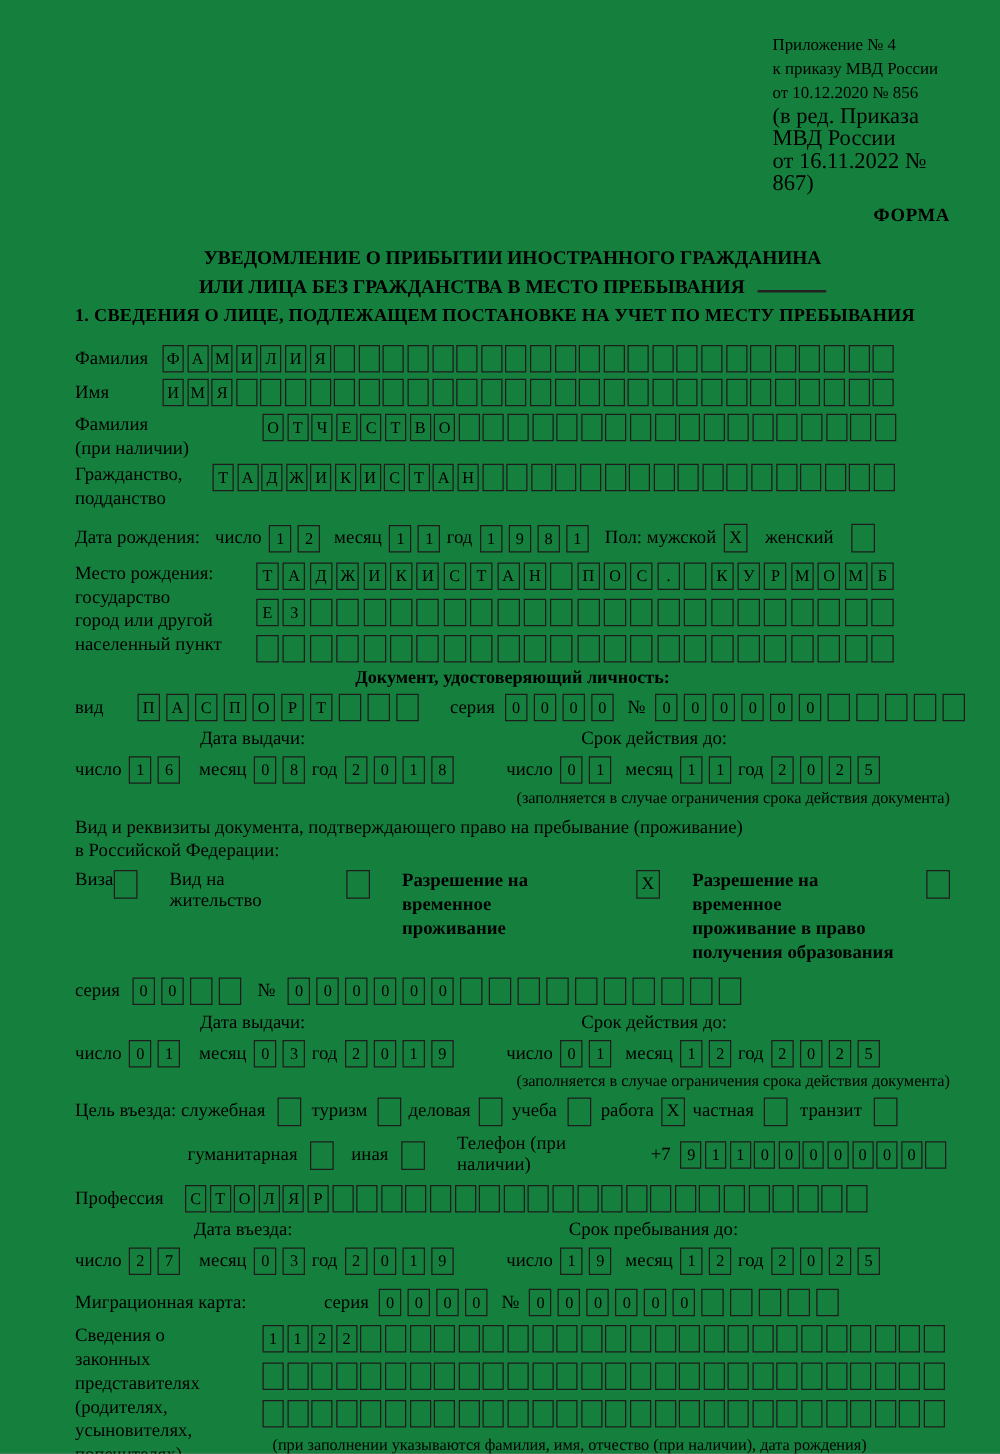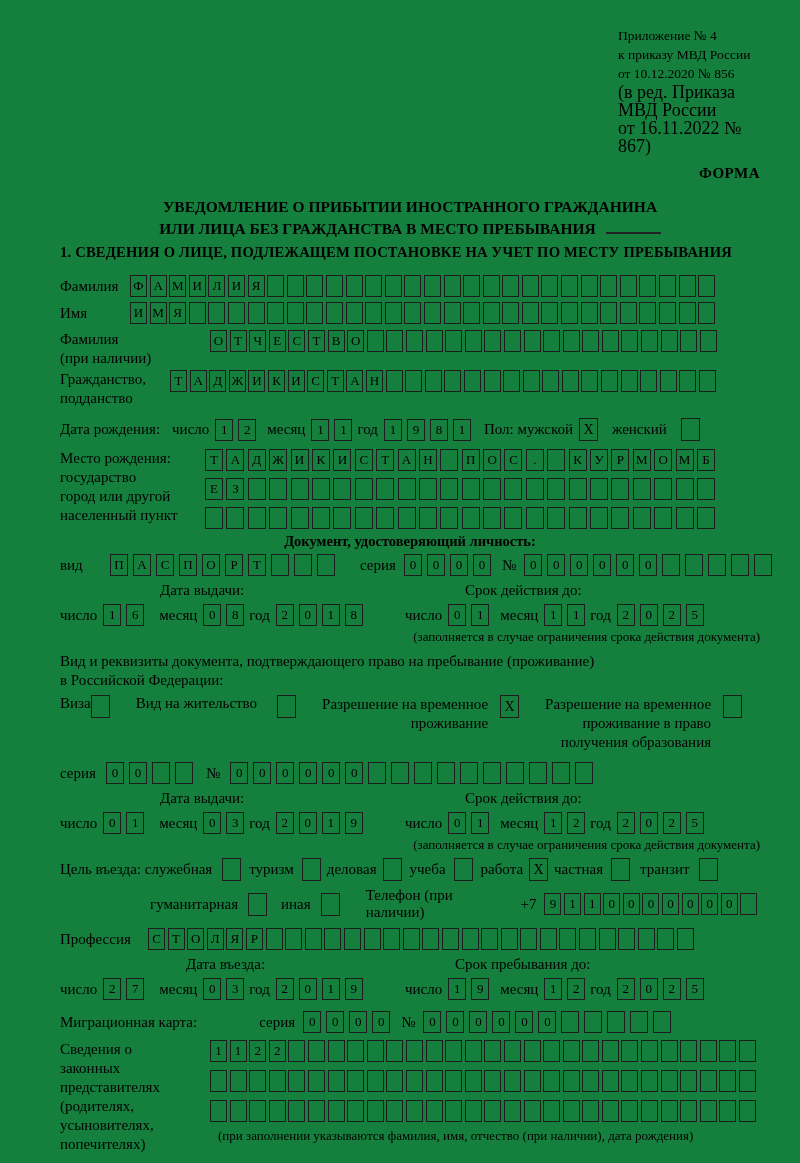--- a/index.html
+++ b/index.html
@@ -24,30 +24,30 @@
   .gap .cell{width:16px;margin-right:5px;}
   .cb .cell{width:17px;height:21px;margin-right:0;font-size:14px;}
   .mt14{margin-top:14px}.mt10{margin-top:10px}.mt9{margin-top:9px}.mt8{margin-top:8px}
   .mt7{margin-top:7px}.mt6{margin-top:6px}.mt5{margin-top:5px}.mt4{margin-top:4px}
   .mt2{margin-top:2px}.mt1{margin-top:1px}
   .bp-cells{display:flex;flex-direction:column;row-gap:7px;}
   .dochead{margin-top:4px;text-align:center;font-weight:bold;font-size:14.5px;}
   .lblrow{position:relative;height:19px;font-size:15px;text-align:center;}
   .lblrow .l1{position:absolute;left:100px;}
   .lblrow .l2{position:absolute;left:405px;}
-  .lblrow3 .l1{left:95px;margin-left:31px;}
+  .lblrow3 .l1{left:95px;}
   .lblrow3 .l2{left:395px;}
   .daterow{position:relative;height:26px;display:flex;align-items:center;}
   .dright{position:absolute;left:345px;top:0;height:26px;display:flex;align-items:center;}
   .dlbl{margin-right:6px;}
   .note{font-size:13px;text-align:right;}
   .ml6{margin-left:6px}.ml8{margin-left:8px}.ml10{margin-left:10px}.ml12{margin-left:12px}
   .ml14{margin-left:14px}.ml20{margin-left:20px}.ml26{margin-left:26px}
   .ml60{margin-left:62px}.ml90{margin-left:90px}
-  .ctr{text-align:right;line-height:19px;}
+  .ctr{text-align:left;line-height:19px;font-weight:bold;}
   .legal-note{font-size:13px;margin-top:6px;margin-left:8px;white-space:nowrap;}
 </style>
 </head>
 <body>
 
 <div class="page">
 
   <div class="hdr">
     <div>Приложение № 4</div>
     <div>к приказу МВД России</div>

